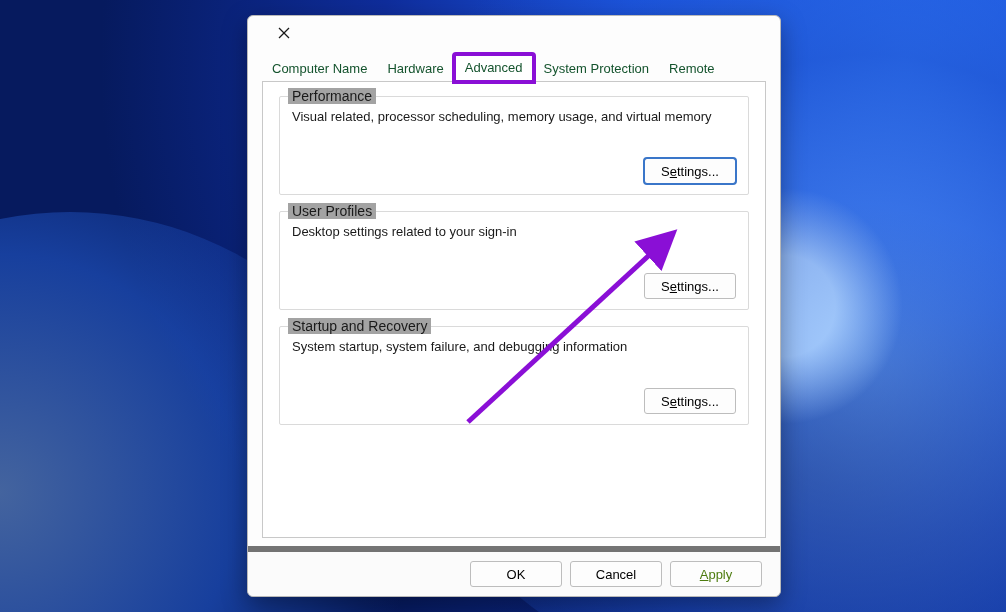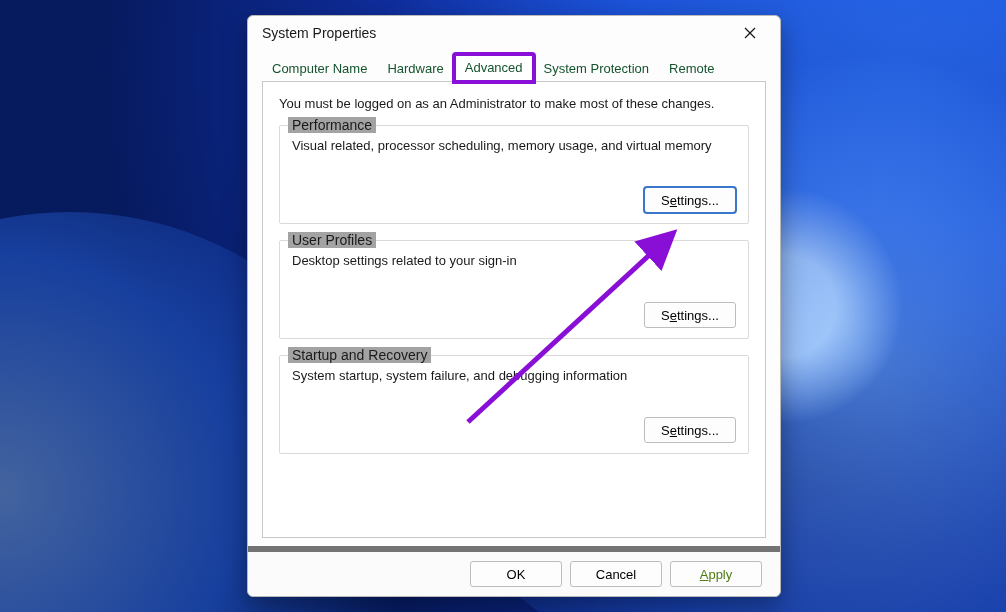--- a/index.html
+++ b/index.html
@@ -177,40 +177,38 @@
   .annotation { position:absolute; pointer-events:none; }
 </style>
 </head>
 <body>
 
 <div class="wallpaper"></div>
 
 <div class="dialog">
 
   <div class="titlebar">
-    <div class="title">System Properties</div>
     <div class="close-btn">
       <svg viewBox="0 0 12 12">
         <line x1="1" y1="1" x2="11" y2="11" stroke="#1a1a1a" stroke-width="1.2"></line>
         <line x1="11" y1="1" x2="1" y2="11" stroke="#1a1a1a" stroke-width="1.2"></line>
       </svg>
     </div>
   </div>
 
   <div class="tab-row">
     <div class="tab">Computer Name</div>
     <div class="tab">Hardware</div>
     <div class="tab active tab-highlight">Advanced</div>
     <div class="tab">System Protection</div>
     <div class="tab">Remote</div>
   </div>
 
   <div class="tabpane">
 
-    <div class="admin-note">You must be logged on as an Administrator to make most of these changes.</div>
 
     <div class="group">
       <div class="group-label">Performance</div>
       <div class="group-desc">Visual related, processor scheduling, memory usage, and virtual memory</div>
       <div class="group-btn-row">
         <button class="btn focused">
           <span>S<span class="underline-accessor">e</span>ttings...</span>
         </button>
       </div>
     </div>

